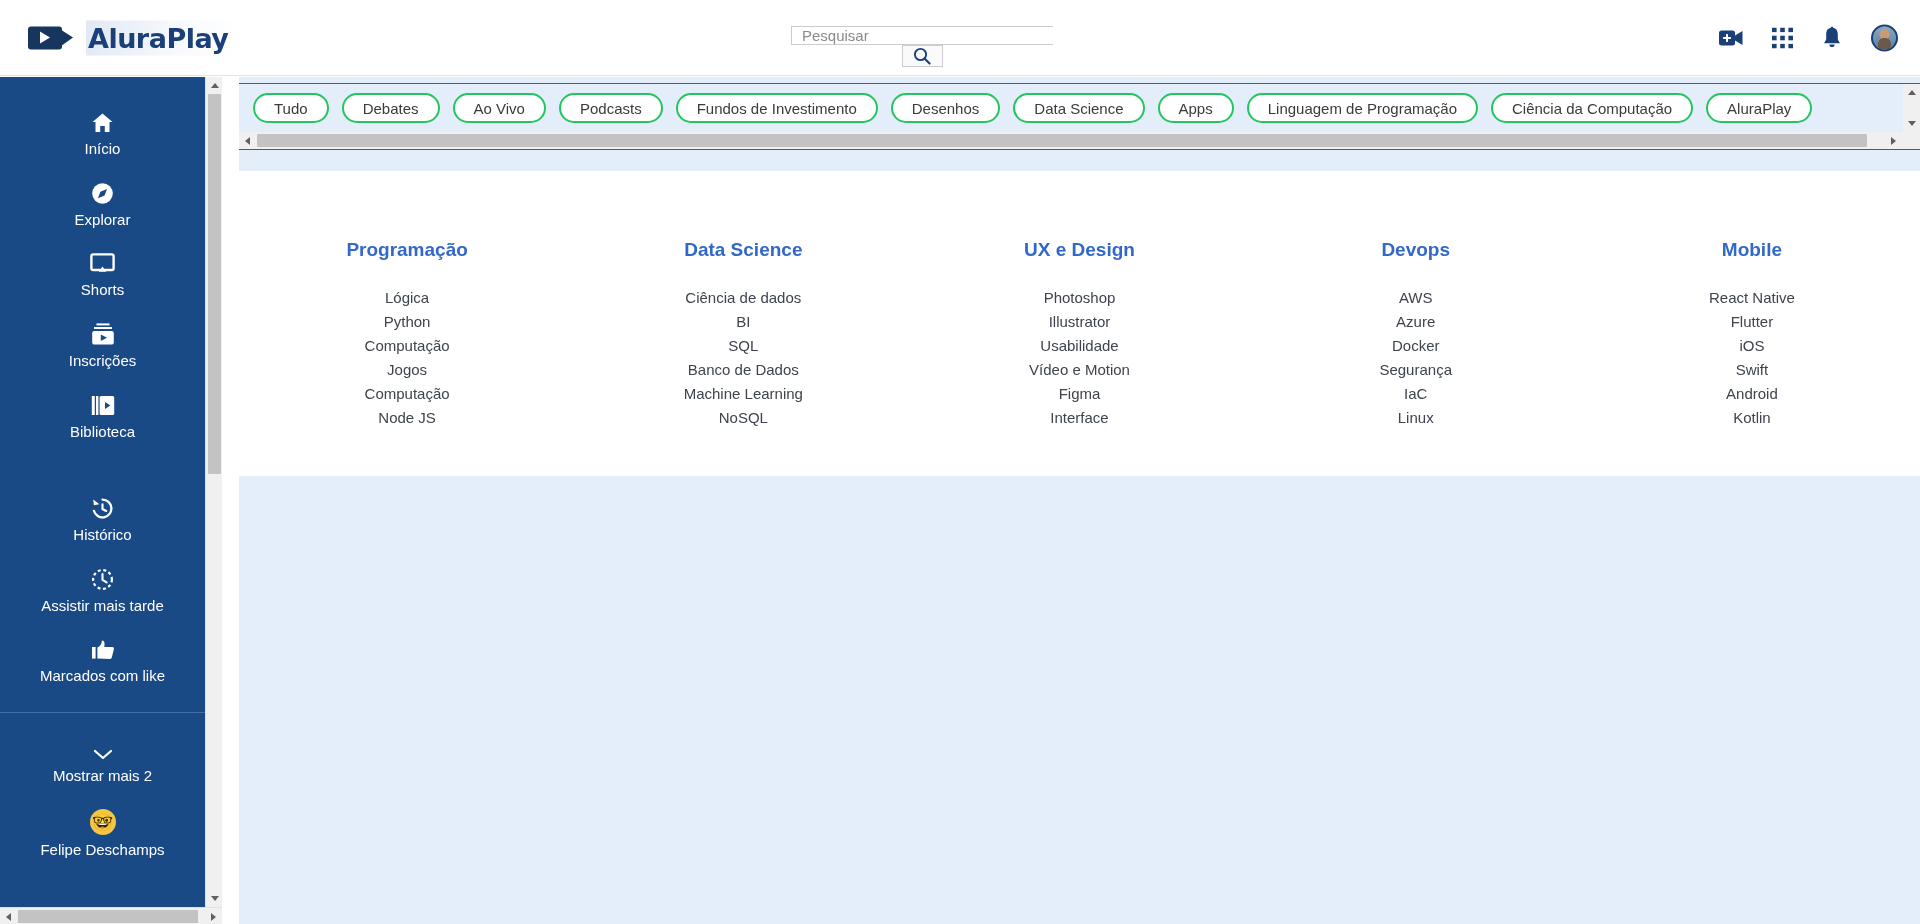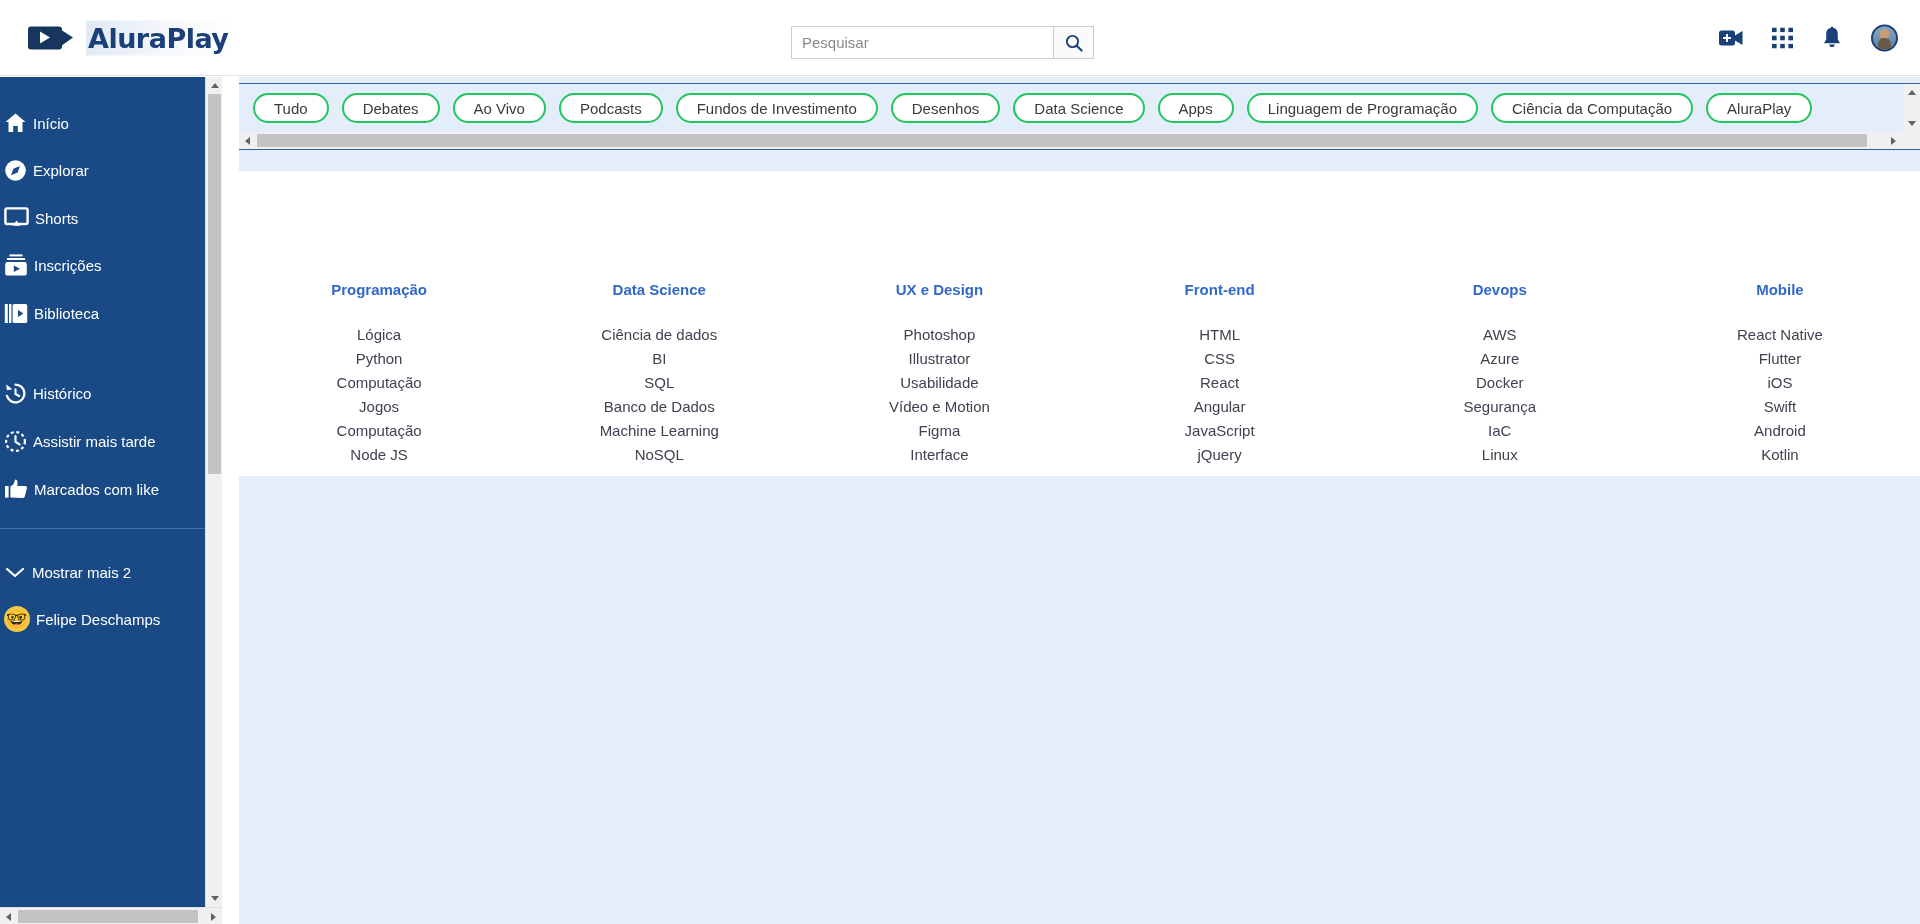--- a/index.html
+++ b/index.html
@@ -52,21 +52,21 @@
     letter-spacing: -0.5px;
     font-family: "DejaVu Sans", sans-serif;
     position: relative;
     padding: 2px 6px 2px 2px;
     background: linear-gradient(100deg, rgba(200,215,235,.55) 0%, rgba(200,215,235,.15) 60%, rgba(255,255,255,0) 100%);
   }
 
   
   #search-wrap {
     position: absolute; left: 791px; top: 26px;
-    display: flex; align-items: center; height: 33px;
+    display: flex; align-items: center; height: 33px; flex-direction: column;
   }
   #search-input {
     width: 262px; height: 33px;
     border: 1px solid #cccccc; border-right: none;
     padding: 0 10px;
     font-size: 15px; color: #333; outline: none;
     font-family: "Liberation Sans", sans-serif;
     background: #fff;
   }
   #search-input::placeholder { color: #8a8a8a; }
@@ -102,21 +102,21 @@
     background: #194a86;
     overflow: hidden;
   }
   #sidebar-inner {
     position: absolute; left: 0; top: 0;
     width: 205px; height: 830px;
     background: #194a86;
     padding-top: 22px;
   }
   .side-item {
-    display: flex; flex-direction: row; align-items: center;
+    display: flex; flex-direction: column; align-items: center;
     gap: 6px; padding: 13px 4px 12px; cursor: pointer;
     color: #ffffff;
   }
   .side-item .slabel { font-size: 15px; line-height: 17px; }
   .side-divider {
     height: 1px; background: #3f6ea8; margin: 16px 0 0 0;
   }
   #side-emoji {
     width: 26px; height: 26px; border-radius: 50%;
     background: #f2c744;
@@ -197,22 +197,22 @@
     width: 1681px; height: 305px;
     background: #ffffff;
     display: flex; align-items: flex-start;
     padding-top: 68px;
   }
   .cat-col {
     flex: 1 1 0;
     display: flex; flex-direction: column; align-items: center;
   }
   .cat-title {
-    font-size: 15px; font-weight: bold; color: #3268c8;
-    margin-bottom: 25px; cursor: pointer; white-space: nowrap; margin-top: 42px;
+    font-size: 19px; font-weight: bold; color: #3268c8;
+    margin-bottom: 25px; cursor: pointer; white-space: nowrap;
   }
   .cat-item {
     font-size: 15px; color: #3f4350; line-height: 24px;
     cursor: pointer; white-space: nowrap;
   }
   .arrow-up, .arrow-down, .arrow-left, .arrow-right {
     width: 0; height: 0;
   }
   .arrow-up { border-left: 4px solid transparent; border-right: 4px solid transparent; border-bottom: 5px solid #606060; }
   .arrow-down { border-left: 4px solid transparent; border-right: 4px solid transparent; border-top: 5px solid #606060; }
@@ -452,29 +452,20 @@
       <div class="cat-title">UX e Design</div>
       <div class="cat-item">Photoshop</div>
       <div class="cat-item">Illustrator</div>
       <div class="cat-item">Usabilidade</div>
       <div class="cat-item">Vídeo e Motion</div>
       <div class="cat-item">Figma</div>
       <div class="cat-item">Interface</div>
     </div>
 
 
-    <div class="cat-col">
-      <div class="cat-title">Front-end</div>
-      <div class="cat-item">HTML</div>
-      <div class="cat-item">CSS</div>
-      <div class="cat-item">React</div>
-      <div class="cat-item">Angular</div>
-      <div class="cat-item">JavaScript</div>
-      <div class="cat-item">jQuery</div>
-    </div>
 
     <div class="cat-col">
       <div class="cat-title">Devops</div>
       <div class="cat-item">AWS</div>
       <div class="cat-item">Azure</div>
       <div class="cat-item">Docker</div>
       <div class="cat-item">Segurança</div>
       <div class="cat-item">IaC</div>
       <div class="cat-item">Linux</div>
     </div>

